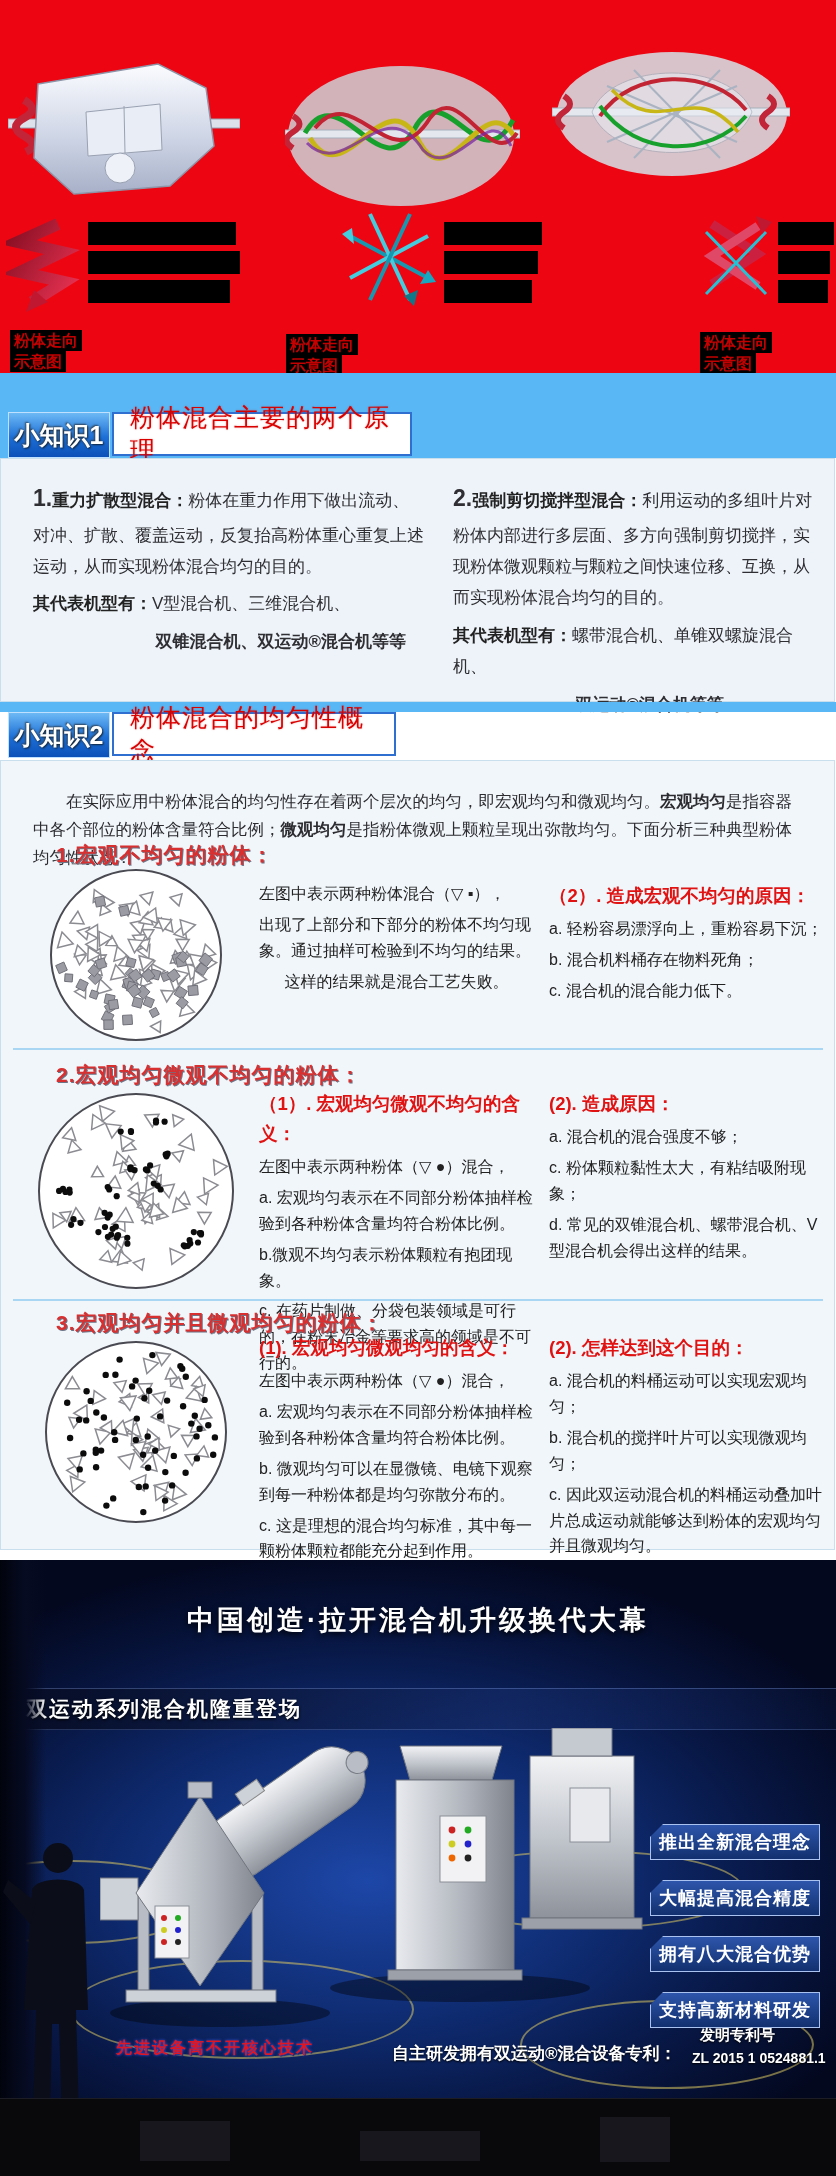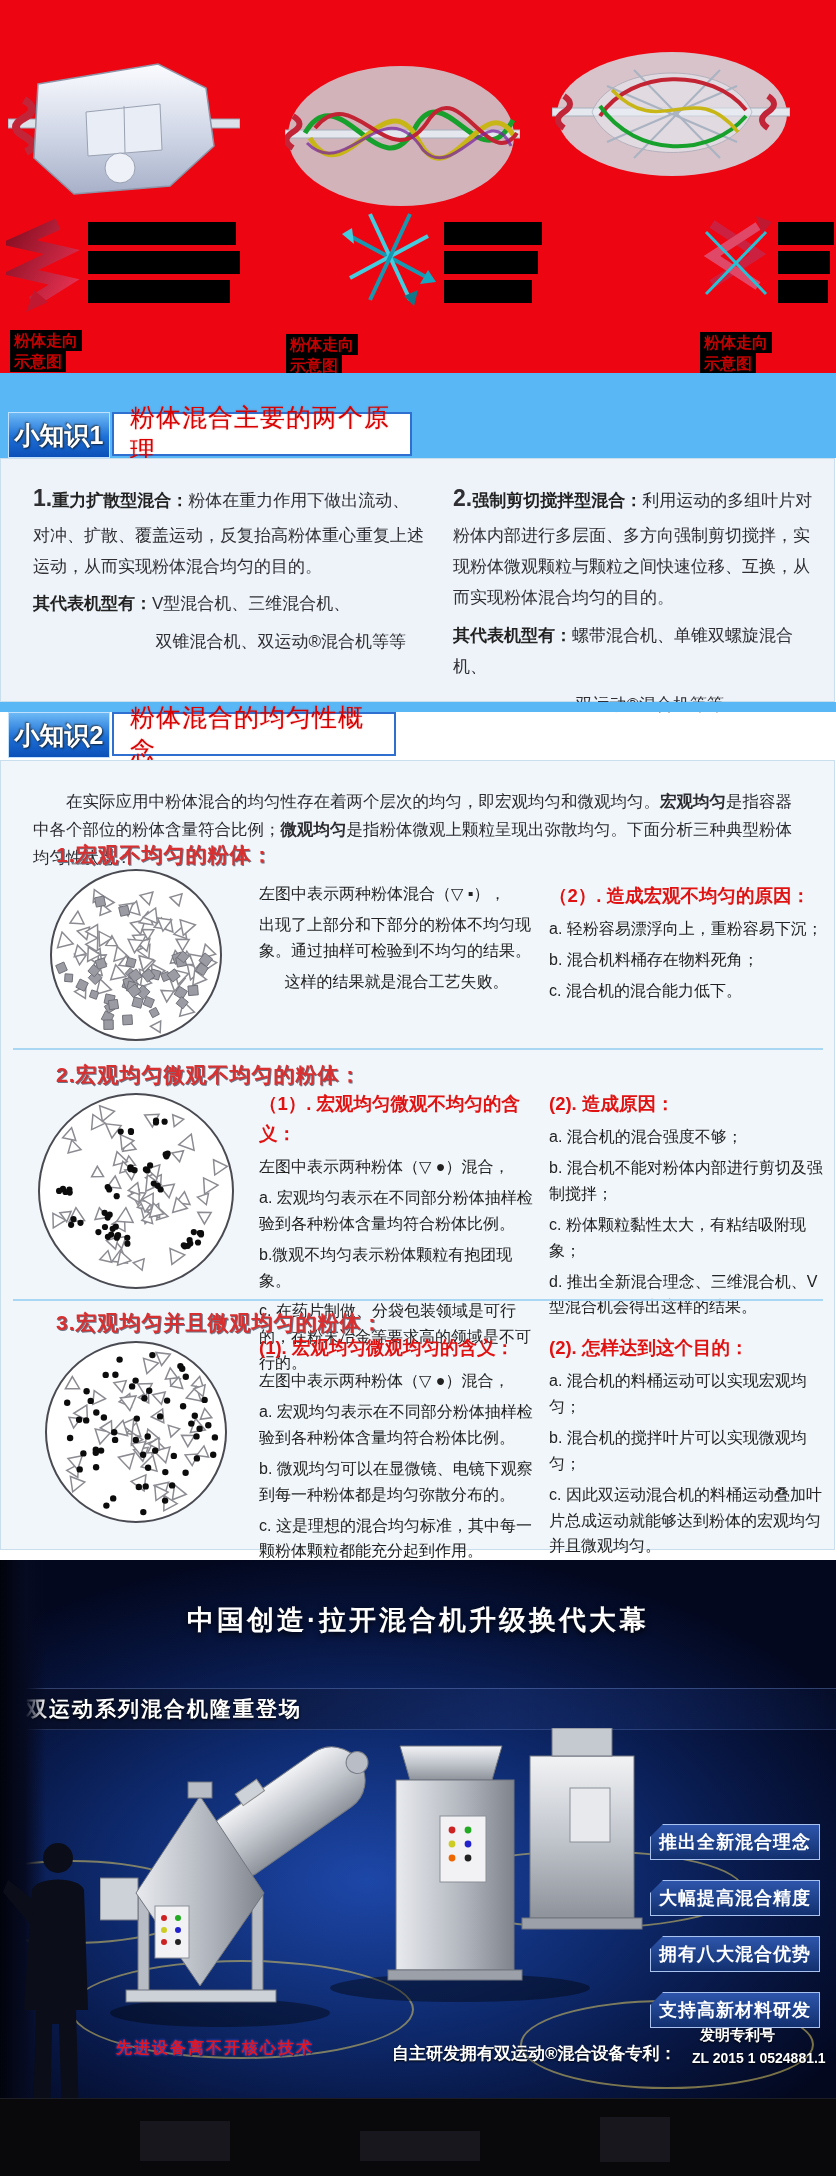--- a/index.html
+++ b/index.html
@@ -20,21 +20,21 @@
   .titlebox{background:#fff;border:2px solid #2f6fd0;color:#d90000;font-weight:normal;
             font-size:25px;display:flex;align-items:center;padding:0 16px;
             letter-spacing:1px;text-shadow:0 0 2px rgba(220,0,0,.35);}
   
   .kbody{background:#edf3f9;border:1px solid #c9dfee;padding-left:43px;}
   .kbody2{background:#f1f6fa;border:1px solid #c9dfee;}
   .kcol{color:#2e2e33;font-size:17px;line-height:1.85;}
   .kcol .num{font-size:23px;font-weight:bold;}
   .kcol b{color:#222;}
   .kcol p{margin:0 0 6px;}
-  .kcol .rep2{margin-left:7.2em;}
+  .kcol .rep2{margin-left:7.2em;font-weight:bold;}
   .intro{color:#2b2b30;font-size:16.5px;line-height:1.7;text-indent:2em;margin:0;}
   .sechead{color:#d83030;font-weight:bold;font-size:21px;letter-spacing:1px;
            text-shadow:1px 1px 0 #6c7486;}
   .coltitle{color:#e01212;font-weight:bold;font-size:18.5px;margin:0 0 6px;}
   .seccol{font-size:16px;line-height:1.62;color:#222;}
   .seccol p{margin:0 0 5px;}
   .seccol p.indent{text-indent:1.6em;}
   .divider{height:2px;background:#a9d6f2;}
   
   #promo{left:0;top:1560px;width:836px;height:616px;
@@ -421,23 +421,22 @@
     <div class="abs seccol" style="left:258px;top:328px;width:282px">
       <p class="coltitle">（1）. 宏观均匀微观不均匀的含义：</p>
       <p>左图中表示两种粉体（▽ ●）混合，</p>
       <p>a. 宏观均匀表示在不同部分粉体抽样检验到各种粉体含量均符合粉体比例。</p>
       <p>b.微观不均匀表示粉体颗粒有抱团现象。</p>
       <p>c. 在药片制做、分袋包装领域是可行的，在粉末冶金等要求高的领域是不可行的。</p>
     </div>
     <div class="abs seccol" style="left:548px;top:328px;width:278px">
       <p class="coltitle">(2). 造成原因：</p>
       <p>a. 混合机的混合强度不够；</p>
-      <p>b. 混合机不能对粉体内部进行剪切及强制搅拌；</p>
       <p>c. 粉体颗粒黏性太大，有粘结吸附现象；</p>
-      <p>d. 推出全新混合理念、三维混合机、V型混合机会得出这样的结果。</p>
+      <p>d. 常见的双锥混合机、螺带混合机、V型混合机会得出这样的结果。</p>
     </div>
 
     <div class="abs divider" style="left:12px;top:538px;width:810px"></div>
 
     <div class="abs sechead" style="left:55px;top:548px">3.宏观均匀并且微观均匀的粉体：</div>
     <svg class="abs" id="diag3" style="left:35px;top:576px" width="200" height="192" viewBox="0 0 200 192">
       <circle cx="100" cy="95" r="90" fill="#fff" stroke="#4a4a52" stroke-width="2"></circle>
     <polygon points="125.4,67.3 116.6,57.8 129.2,54.9 " fill="#fff" stroke="#8b8b92" stroke-width="1.5"></polygon>
         <polygon points="144.3,41.9 134.8,48.7 133.6,37.1 " fill="#fff" stroke="#8b8b92" stroke-width="1.5"></polygon>
         <polygon points="169.3,93.0 154.4,95.6 159.6,81.4 " fill="#fff" stroke="#8b8b92" stroke-width="1.5"></polygon>

